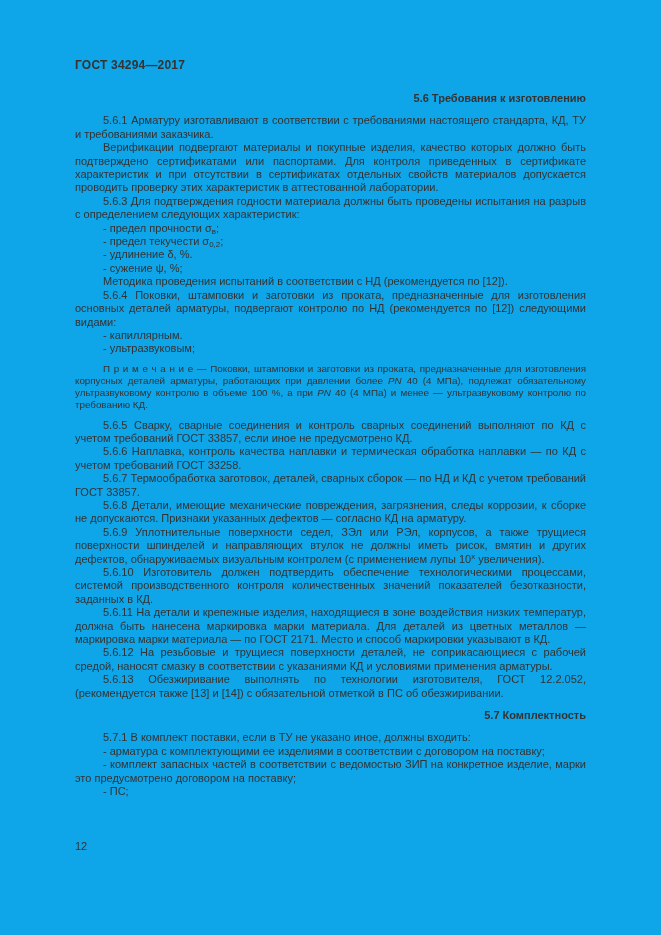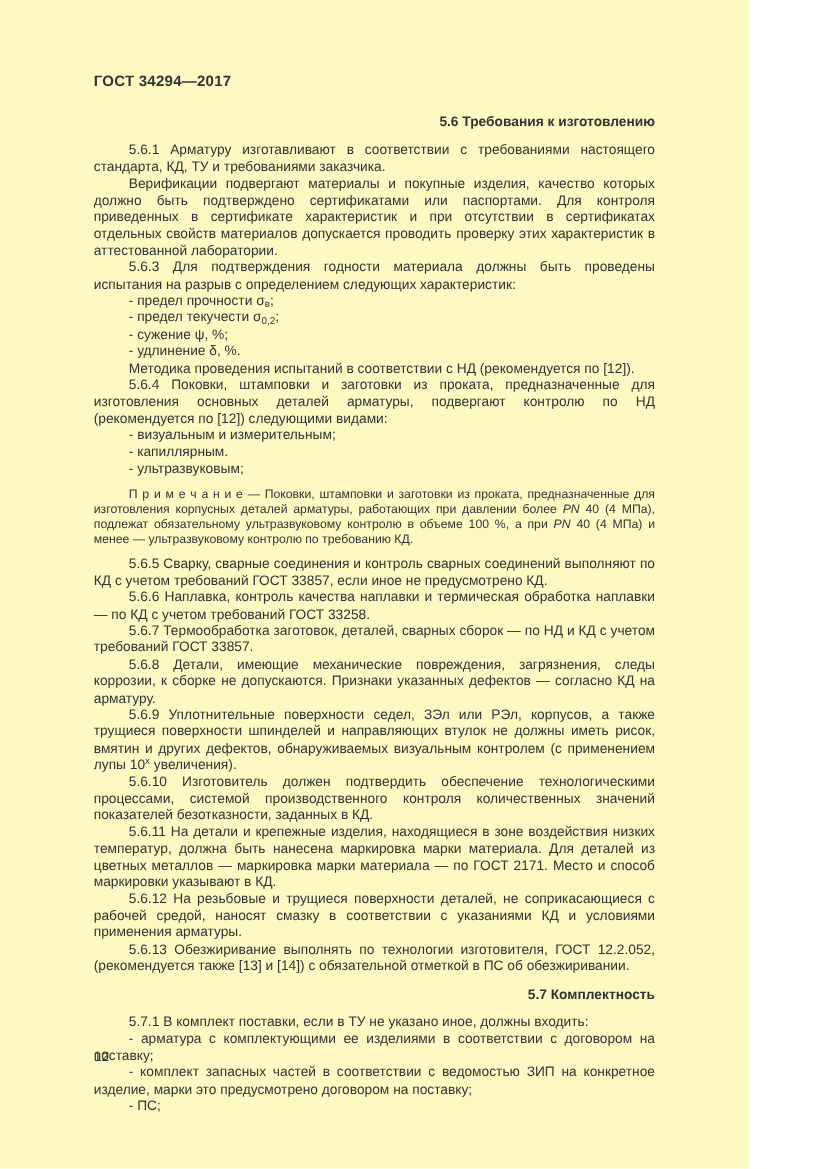--- a/index.html
+++ b/index.html
@@ -1,21 +1,21 @@
 <!DOCTYPE html>
 <html><head>
 <meta charset="utf-8">
 <style>
   * { margin: 0; padding: 0; box-sizing: border-box; }
   html, body { background: #ffffff; }
   .page {
     position: relative;
-    width: 599px;
+    width: 661px;
     height: 935px;
-    background: #fef9c3;
+    background: #0ea5e9;
     font-family: "Liberation Sans", sans-serif;
     color: #333333;
     padding: 58px 75px 0 75px;
     overflow: hidden;
   }
   .doc-header {
     font-size: 12px;
     font-weight: bold;
     letter-spacing: 0.2px;
     margin-bottom: 20px;
@@ -65,25 +65,24 @@
 <div class="page">
   <div class="doc-header">ГОСТ 34294—2017</div>
 
   <div class="doc-body">
       <h2 class="heading">5.6 Требования к изготовлению</h2>
       <p class="para">5.6.1 Арматуру изготавливают в соответствии с требованиями настоящего стандарта, КД, ТУ и требованиями заказчика.</p>
       <p class="para">Верификации подвергают материалы и покупные изделия, качество которых должно быть подтверждено сертификатами или паспортами. Для контроля приведенных в сертификате характеристик и при отсутствии в сертификатах отдельных свойств материалов допускается проводить проверку этих характеристик в аттестованной лаборатории.</p>
       <p class="para">5.6.3 Для подтверждения годности материала должны быть проведены испытания на разрыв с определением следующих характеристик:</p>
       <p class="item">- предел прочности σ<sub>в</sub>;</p>
       <p class="item">- предел текучести σ<sub>0,2</sub>;</p>
+      <p class="item">- удлинение δ, %.</p>
       <p class="item">- сужение ψ, %;</p>
-      <p class="item">- удлинение δ, %.</p>
       <p class="para">Методика проведения испытаний в соответствии с НД (рекомендуется по [12]).</p>
       <p class="para">5.6.4 Поковки, штамповки и заготовки из проката, предназначенные для изготовления основных деталей арматуры, подвергают контролю по НД (рекомендуется по [12]) следующими видами:</p>
-      <p class="item">- визуальным и измерительным;</p>
       <p class="item">- капиллярным.</p>
       <p class="item">- ультразвуковым;</p>
       <p class="note">П р и м е ч а н и е — Поковки, штамповки и заготовки из проката, предназначенные для изготовления корпусных деталей арматуры, работающих при давлении более <i>PN</i> 40 (4 МПа), подлежат обязательному ультразвуковому контролю в объеме 100 %, а при <i>PN</i> 40 (4 МПа) и менее — ультразвуковому контролю по требованию КД.</p>
       <p class="para">5.6.5 Сварку, сварные соединения и контроль сварных соединений выполняют по КД с учетом требований ГОСТ 33857, если иное не предусмотрено КД.</p>
       <p class="para">5.6.6 Наплавка, контроль качества наплавки и термическая обработка наплавки — по КД с учетом требований ГОСТ 33258.</p>
       <p class="para">5.6.7 Термообработка заготовок, деталей, сварных сборок — по НД и КД с учетом требований ГОСТ 33857.</p>
       <p class="para">5.6.8 Детали, имеющие механические повреждения, загрязнения, следы коррозии, к сборке не допускаются. Признаки указанных дефектов — согласно КД на арматуру.</p>
       <p class="para">5.6.9 Уплотнительные поверхности седел, ЗЭл или РЭл, корпусов, а также трущиеся поверхности шпинделей и направляющих втулок не должны иметь рисок, вмятин и других дефектов, обнаруживаемых визуальным контролем (с применением лупы 10<sup>х</sup> увеличения).</p>
       <p class="para">5.6.10 Изготовитель должен подтвердить обеспечение технологическими процессами, системой производственного контроля количественных значений показателей безотказности, заданных в КД.</p>
       <p class="para">5.6.11 На детали и крепежные изделия, находящиеся в зоне воздействия низких температур, должна быть нанесена маркировка марки материала. Для деталей из цветных металлов — маркировка марки материала — по ГОСТ 2171. Место и способ маркировки указывают в КД.</p>

